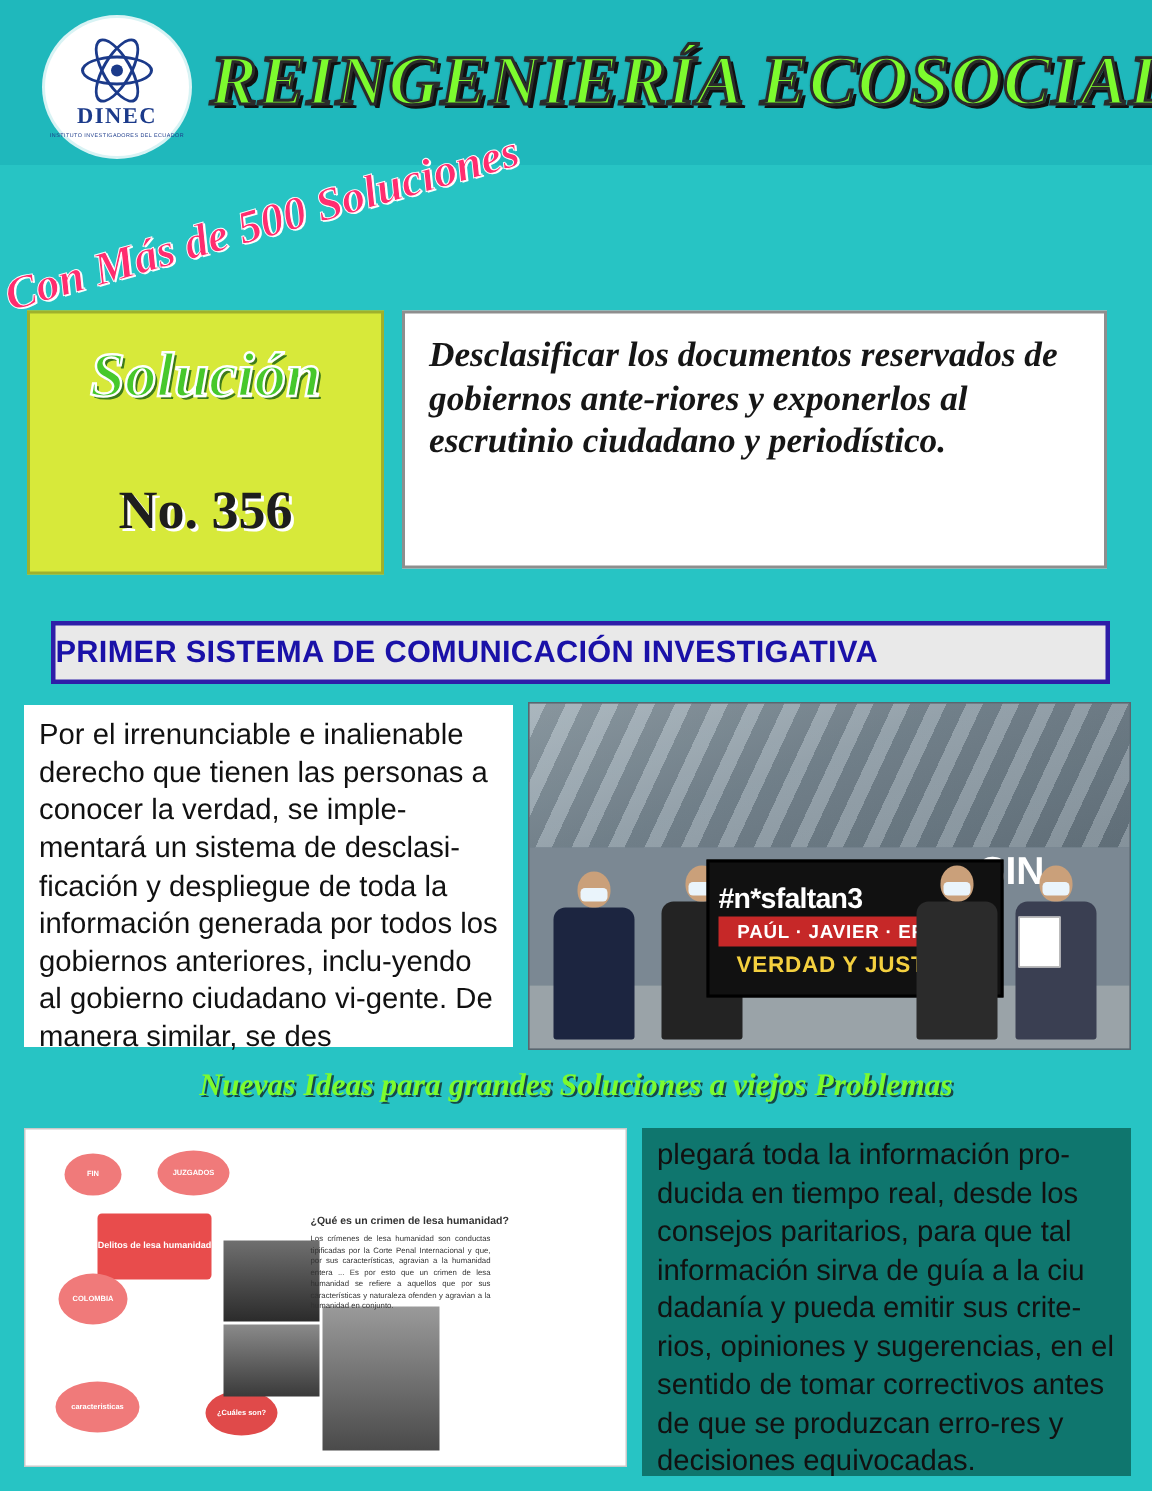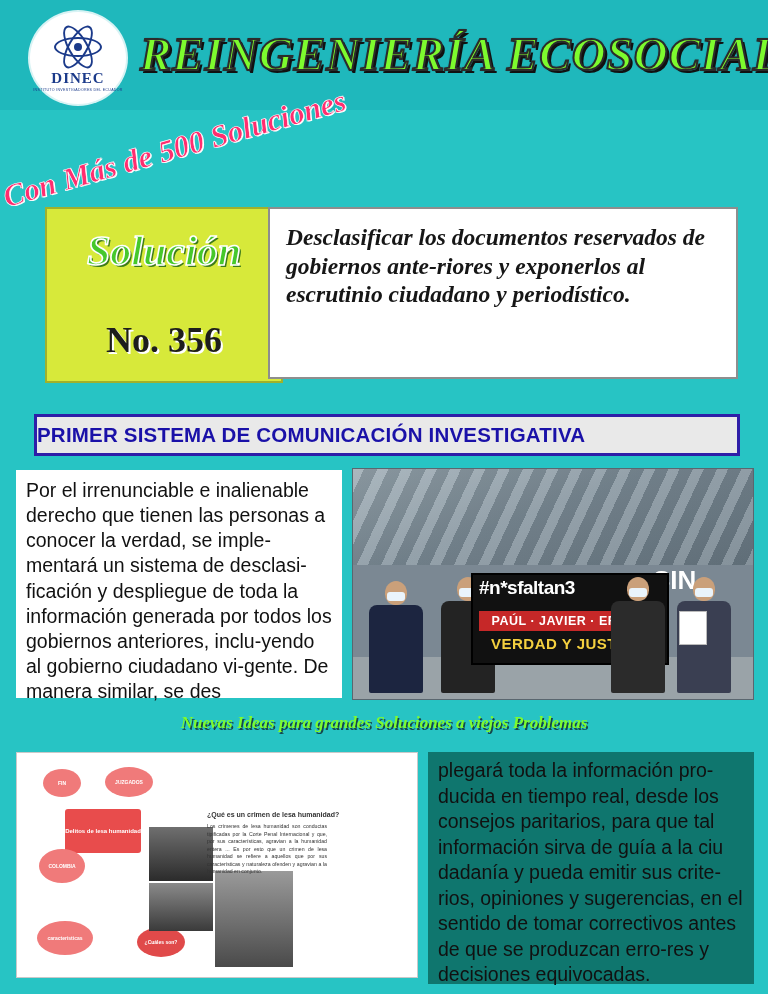--- a/index.html
+++ b/index.html
@@ -68,21 +68,21 @@
   }
   .yellow-banner span{
     font-family:"Liberation Serif",serif;
     font-size:24px;font-weight:bold;font-style:italic;color:#2e1ea8;
     white-space:nowrap;
   }
 
   
   .sol-box{
     position:absolute;left:18px;top:207px;width:234px;height:172px;
-    background:#d7e93a;border:2px solid #9fb12c;margin-left:27px;
+    background:#d7e93a;border:2px solid #9fb12c;
   }
   .sol-word{
     position:absolute;left:0;top:18px;width:234px;text-align:center;
     font-family:"Liberation Serif",serif;
     font-size:42px;font-weight:bold;font-style:italic;color:#46c82b;
     -webkit-text-stroke:1.6px #ffffff;
     text-shadow:2px 2px 0 #3d7a1a;
   }
   .sol-no{
     position:absolute;left:0;top:110px;width:234px;text-align:center;
@@ -125,21 +125,21 @@
   }
   .ph1-sky{position:absolute;left:0;top:0;width:400px;height:96px;background:linear-gradient(160deg,#98a7b0 0%,#7d8d98 45%,#6a7a85 100%);}
   .ph1-glass{position:absolute;left:0;top:0;width:400px;height:96px;
     background:repeating-linear-gradient(115deg, rgba(255,255,255,.18) 0 10px, rgba(0,0,0,.10) 10px 22px);}
   .ph1-ground{position:absolute;left:0;top:188px;width:400px;height:42px;background:#9aa3a8;}
   .ph1-wall{position:absolute;left:0;top:96px;width:400px;height:92px;background:#7b8893;}
   .banner-black{
     position:absolute;left:118px;top:104px;width:194px;height:88px;background:#111;
     border:2px solid #000;
   }
-  .banner-black .l1{position:absolute;left:6px;top:2px;font-size:19px;font-weight:bold;color:#fff;letter-spacing:-.5px;}
+  .banner-black .l1{position:absolute;left:6px;top:14px;font-size:19px;font-weight:bold;color:#fff;letter-spacing:-.5px;}
   .banner-red{position:absolute;left:6px;top:36px;width:182px;height:20px;background:#c62828;}
   .banner-red span{display:block;text-align:center;font-size:12.5px;font-weight:bold;color:#fff;line-height:20px;letter-spacing:.5px;}
   .banner-black .l3{position:absolute;left:6px;top:60px;width:182px;text-align:center;font-size:15px;font-weight:bold;color:#f4d03f;letter-spacing:.5px;}
   .sin-word{position:absolute;left:300px;top:96px;font-size:26px;font-weight:bold;color:#fff;font-family:"Liberation Sans",sans-serif;}
   .n-word{position:absolute;left:236px;top:112px;font-size:44px;font-weight:bold;color:#fff;}
   .person{position:absolute;bottom:6px;width:58px;}
   .person .head{width:22px;height:24px;background:#caa07a;border-radius:50% 50% 45% 45%;margin:0 auto;position:relative;}
   .person .mask{position:absolute;left:2px;top:11px;width:18px;height:9px;background:#eaf4fb;border-radius:3px;}
   .person .body{width:54px;height:88px;background:#1c2540;margin:0 auto;border-radius:8px 8px 2px 2px;}
   .person.p1{left:14px;}
@@ -151,21 +151,21 @@
   .person.p4 .body{background:#3a3f52;height:92px;}
   .paper{position:absolute;left:4px;top:34px;width:26px;height:32px;background:#fff;border:1px solid #bbb;}
 
   
   .ideas{
     position:absolute;left:0;top:706px;width:768px;height:34px;
     display:flex;align-items:center;justify-content:center;
   }
   .ideas span{
     font-family:"Liberation Serif",serif;
-    font-size:17px;font-weight:bold;font-style:italic;color:#7dfb2e;
+    font-size:21px;font-weight:bold;font-style:italic;color:#7dfb2e;
     text-shadow:1.5px 1.5px 0 #15484a;
     white-space:nowrap;
   }
 
   
   .photo2{
     position:absolute;left:16px;top:752px;width:400px;height:224px;
     background:#ffffff;border:1px solid #c9c9c9;overflow:hidden;
   }
   .slide-title{

